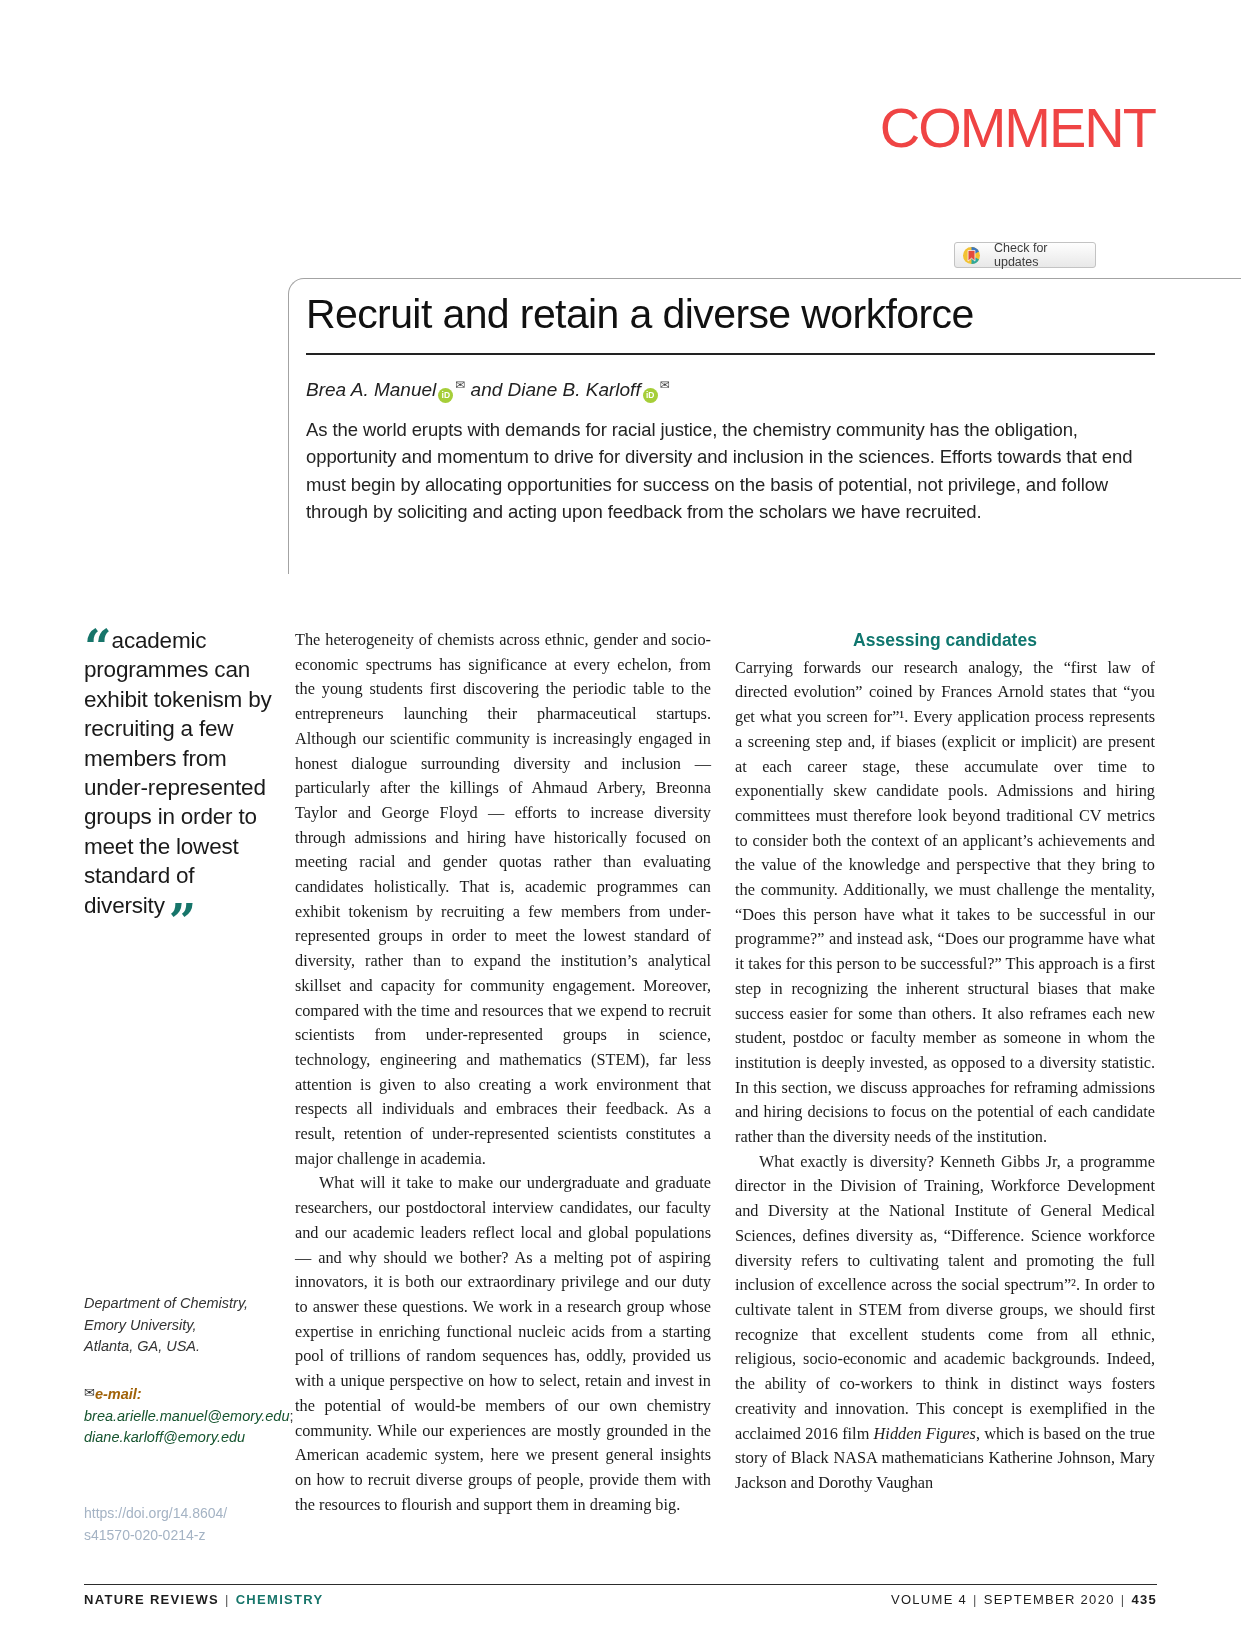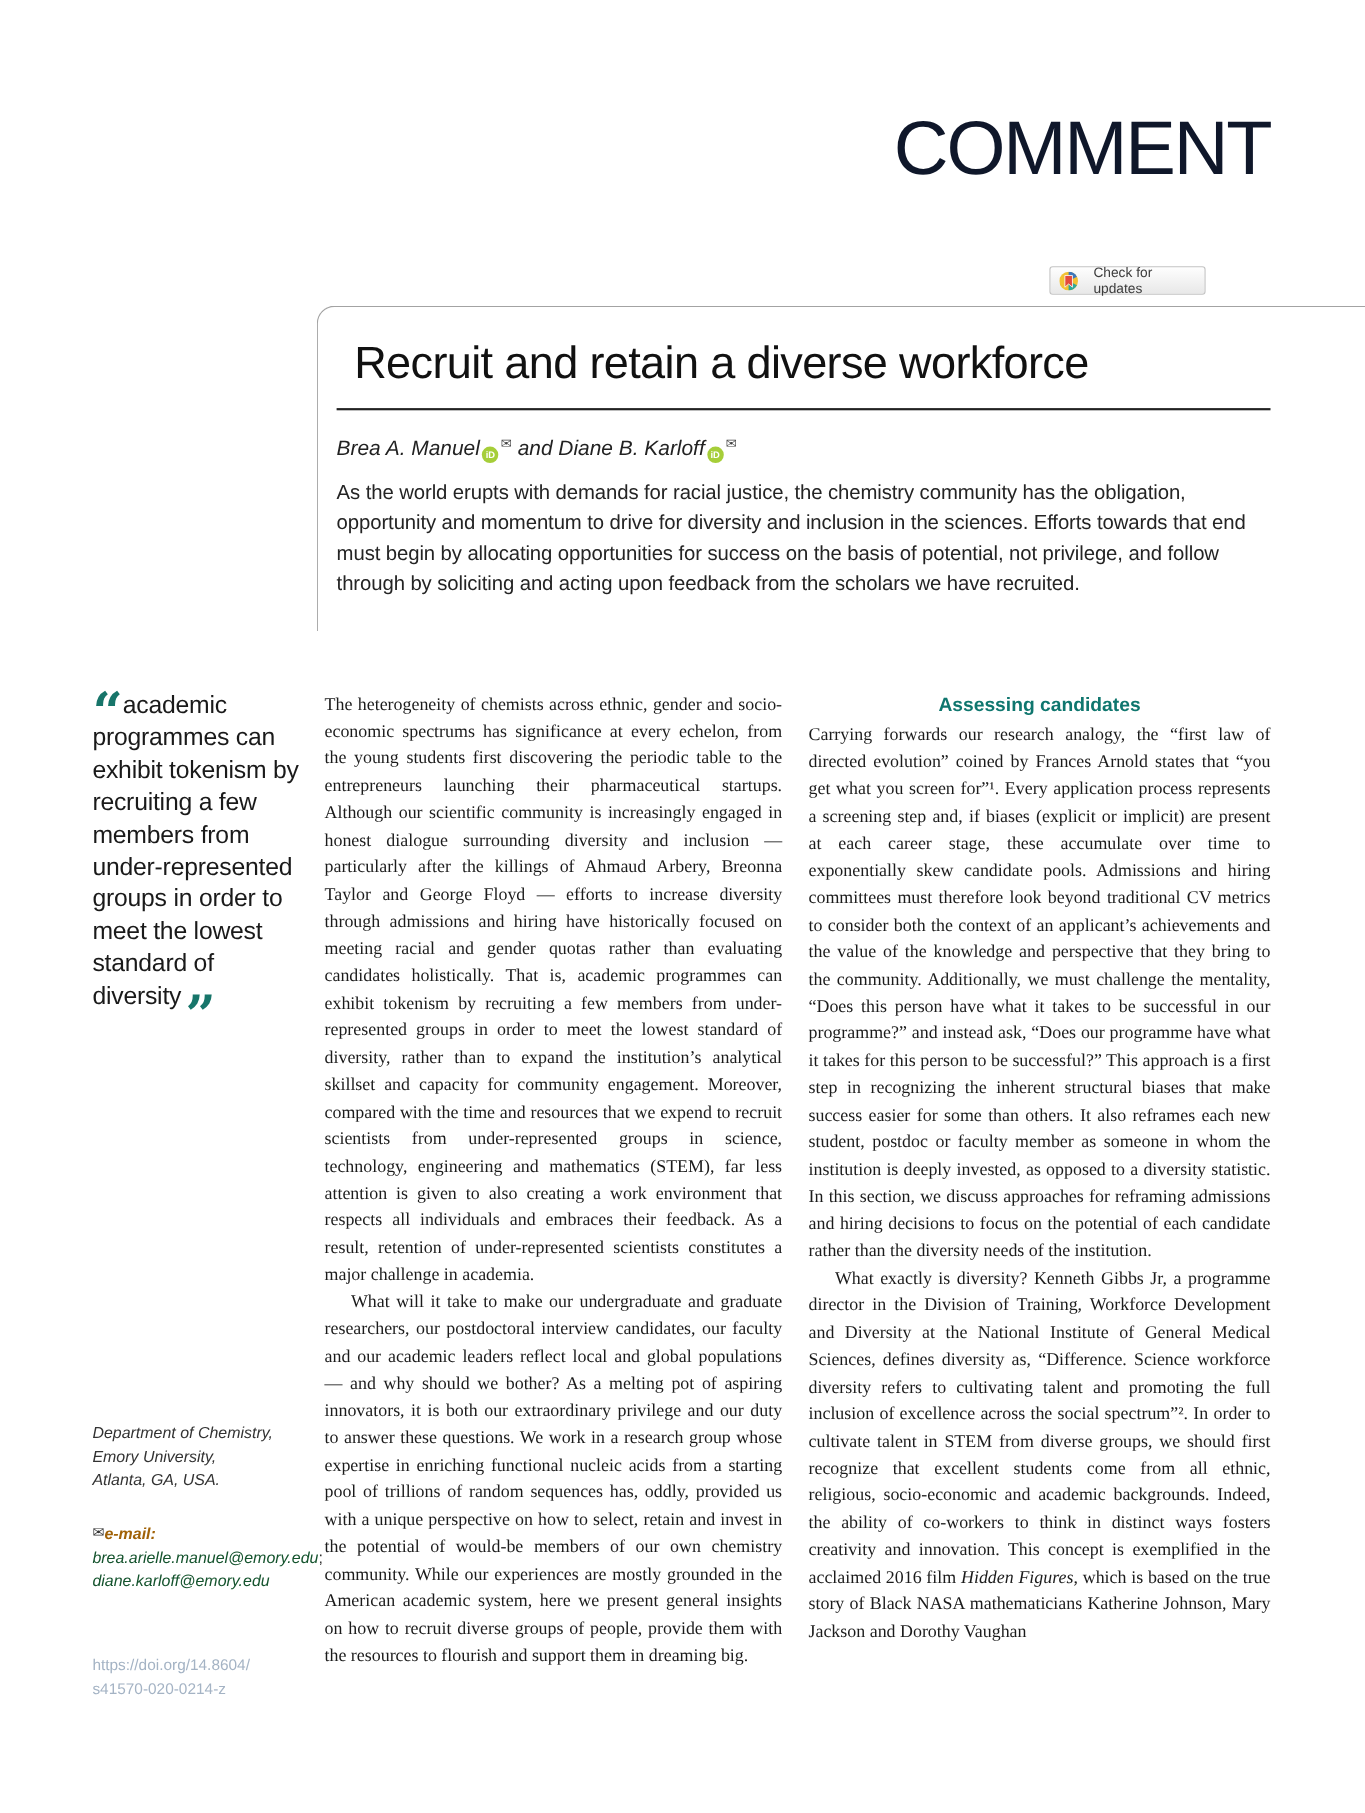--- a/index.html
+++ b/index.html
@@ -1,36 +1,36 @@
 <!DOCTYPE html>
 <html><head>
 <meta charset="utf-8">
 <style>
   html,body{margin:0;padding:0;background:#ffffff;}
   .page{position:relative;width:1241px;height:1648px;background:#ffffff;overflow:hidden;
         font-family:"Liberation Sans",sans-serif;color:#1c1c1c;}
 
   
-  .kicker{position:absolute;top:100px;right:86px;font-size:69px;line-height:1;
-          letter-spacing:-2px;color:#0f172a;font-weight:400;}
+  .kicker{position:absolute;top:100px;right:86px;font-size:56px;line-height:1;
+          letter-spacing:-2px;color:#ef4444;font-weight:400;}
 
   
   .check-btn{position:absolute;top:242px;left:954px;width:142px;height:26px;
              border:1px solid #c3c3c3;border-radius:3px;
              background:linear-gradient(#fefefe,#e8e8e8);
              display:flex;align-items:center;gap:14px;padding:0 8px;box-sizing:border-box;
              font-size:12.5px;color:#3c3c3c;cursor:pointer;}
   .check-btn svg{flex:0 0 auto;}
 
   
   .title-box{position:absolute;top:278px;left:288px;right:0;height:296px;
              border-top:1.5px solid #a3a3a3;border-left:1.5px solid #a3a3a3;
              border-top-left-radius:16px;box-sizing:border-box;
              padding:12px 86px 0 17px;}
-  .title-box h1{margin:16px;font-size:41px;line-height:1.17;font-weight:400;
+  .title-box h1{margin:0;font-size:41px;line-height:1.17;font-weight:400;
                 letter-spacing:-0.6px;color:#111;}
   .title-rule{border-bottom:2px solid #222;margin-top:14px;}
   .authors{margin-top:23px;font-size:19px;font-style:italic;color:#222;}
   .orcid{display:inline-block;width:15px;height:15px;border-radius:50%;background:#a6ce39;
          color:#fff;font-style:normal;font-size:8.5px;font-weight:700;text-align:center;
          line-height:15px;vertical-align:-2px;margin-left:2px;}
   .mail-sup{font-size:12px;font-style:normal;vertical-align:7px;color:#444;margin-left:2px;}
   .abstract{margin:13px 0 0 0;font-size:18.5px;line-height:27.4px;color:#242424;
             letter-spacing:-0.1px;}
 
@@ -126,14 +126,22 @@
   <div class="email-block">
     <span class="env">✉</span><em class="lbl">e-mail:</em>
     <a class="maillink">brea.arielle.manuel@emory.edu</a><span>; </span><a class="maillink">diane.karloff@emory.edu</a>
   </div>
 
   <div class="doi">
     <span>https://doi.org/14.8604/</span>
     <span>s41570-020-0214-z</span>
   </div>
 
+  <footer>
+    <div class="f-left">
+      <span>NATURE REVIEWS</span><span class="sep">|</span><span class="chem">CHEMISTRY</span>
+    </div>
+    <div class="f-right">
+      <span>VOLUME 4</span><span class="sep">|</span><span>SEPTEMBER 2020</span><span class="sep">|</span><b>435</b>
+    </div>
+  </footer>
 
 </div>
 
 </body></html>

